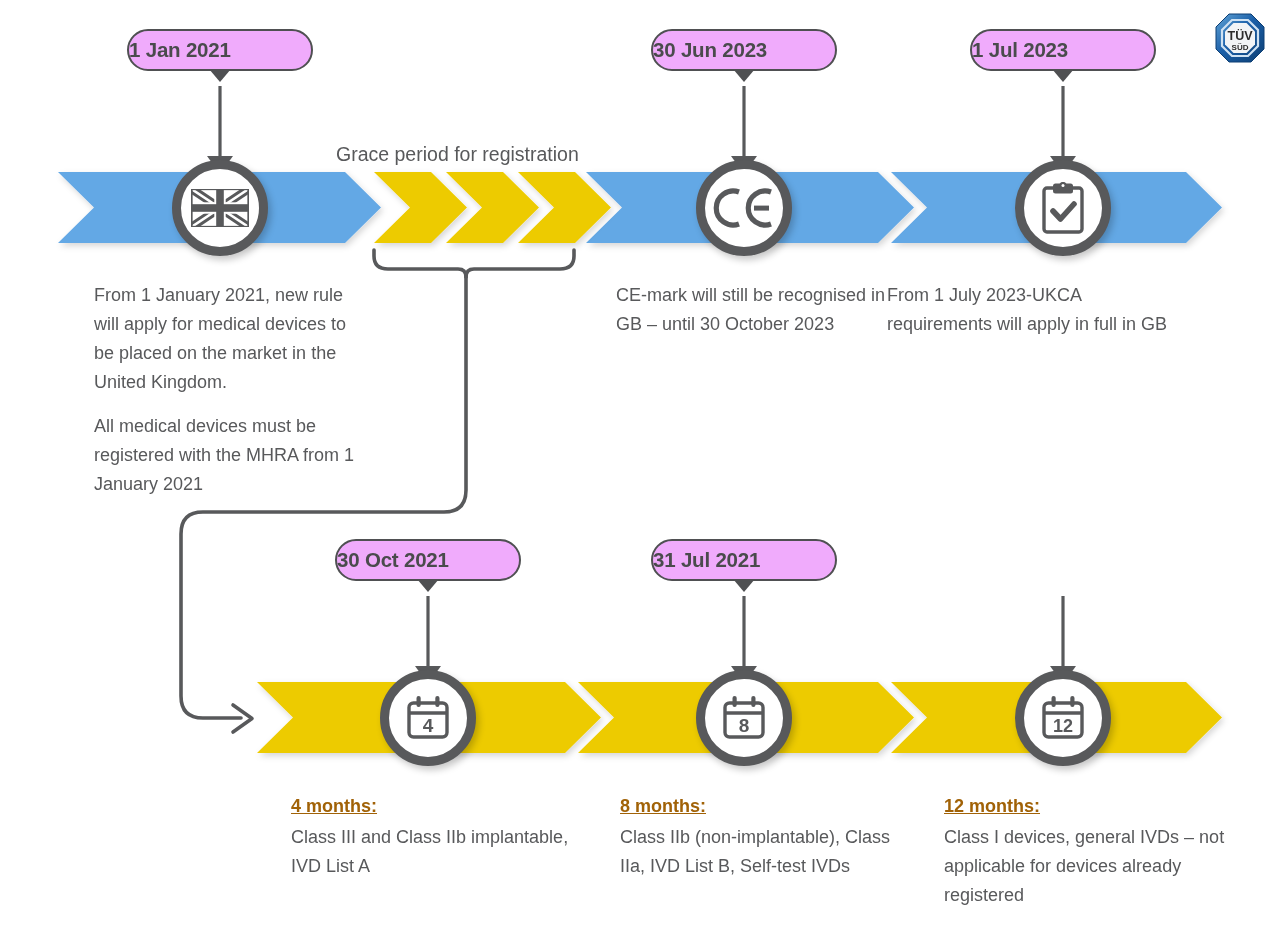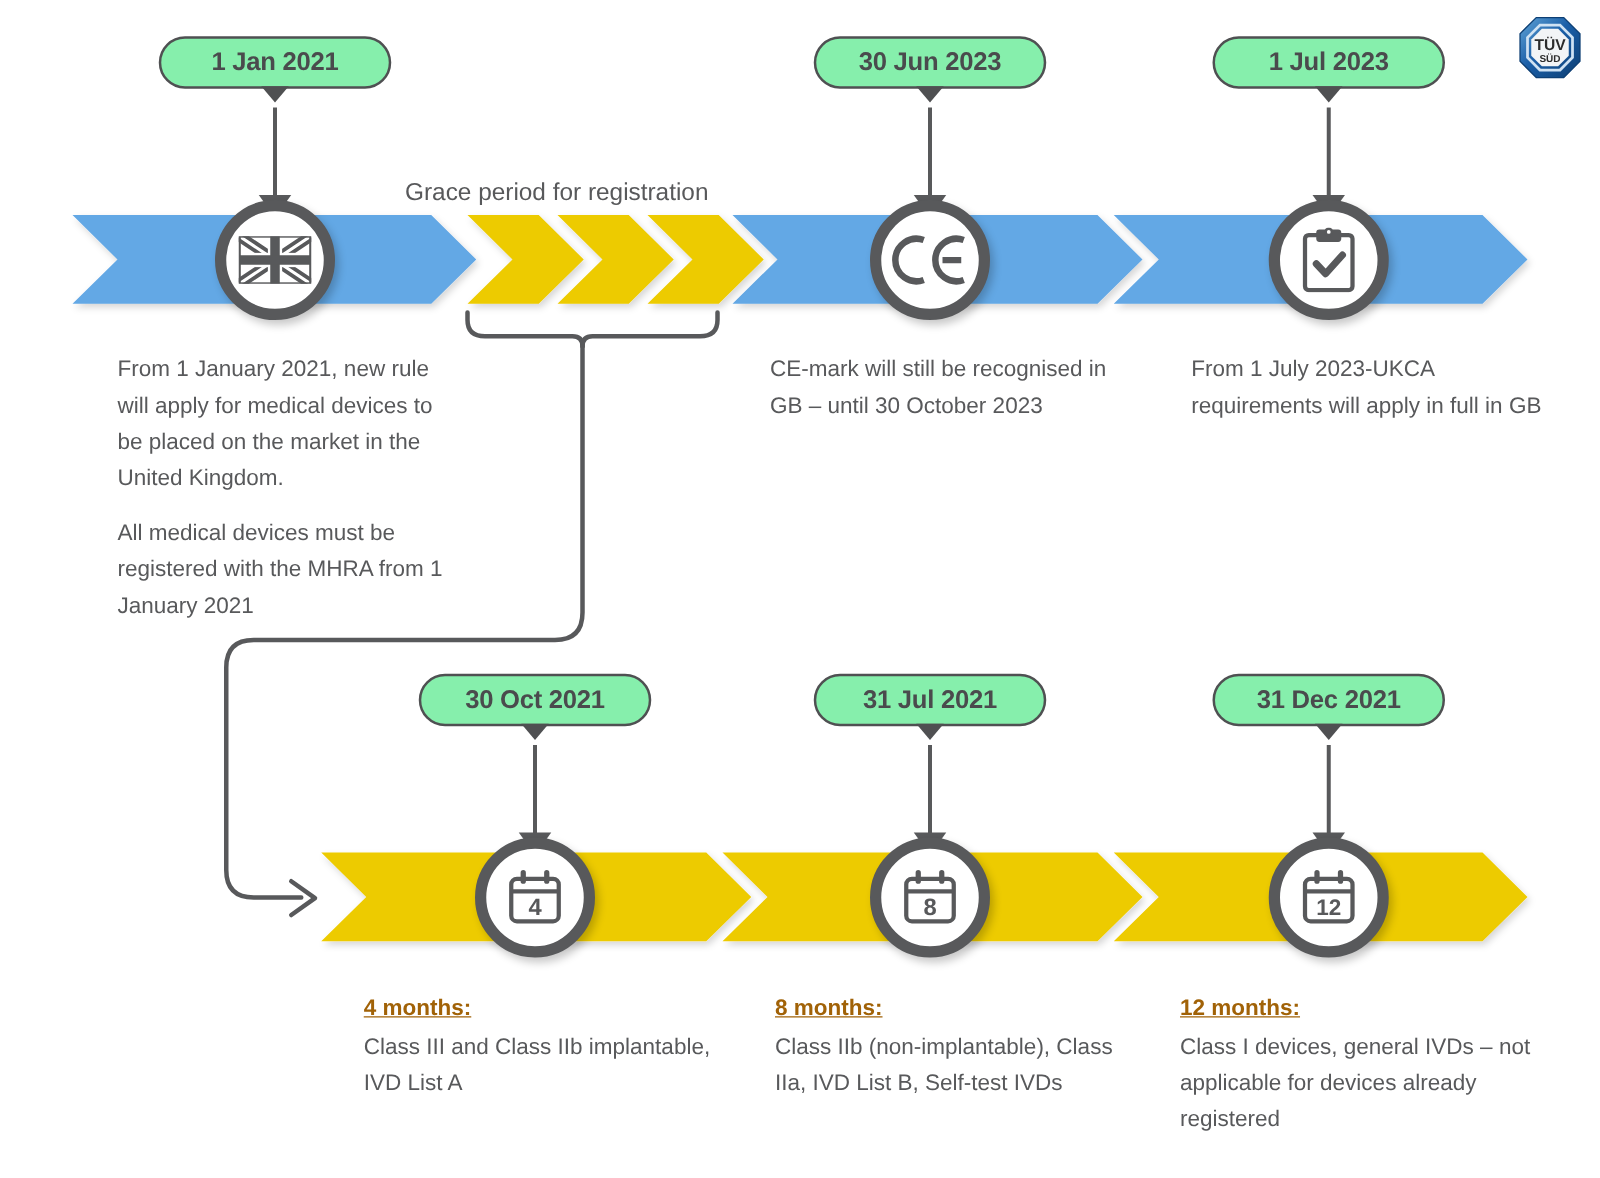--- a/index.html
+++ b/index.html
@@ -18,22 +18,22 @@
 
   
   svg.layer { position: absolute; left: 0; top: 0; width: 1280px; height: 942px; }
 
   
   .pill {
     position: absolute;
     height: 42px;
     border: 2.4px solid #4f5052;
     border-radius: 22px;
-    background: #86efac;
-    display: flex; align-items: center; justify-content: center;
+    background: #f0abfc;
+    display: flex; align-items: center; 
     font-weight: bold;
     font-size: 20.5px;
     letter-spacing: -0.2px;
     color: #4a4b4d;
     white-space: nowrap;
     z-index: 6;
   }
   .pill .pill-text { line-height: 1; }
   .pill::after {
     content: "";
@@ -159,21 +159,21 @@
         </linearGradient>
       </defs>
       <polygon points="15,2 37,2 50,15 50,37 37,50 15,50 2,37 2,15" fill="url(#lg)" stroke="#0d3f74" stroke-width="1"></polygon>
       <polygon points="18,8 34,8 44,18 44,34 34,44 18,44 8,34 8,18" fill="none" stroke="#cfe2f3" stroke-width="2.2"></polygon>
       <polygon points="19.5,11 32.5,11 41,19.5 41,32.5 32.5,41 19.5,41 11,32.5 11,19.5" fill="#f2f4f6"></polygon>
       <text x="26" y="28" text-anchor="middle" font-family="'Liberation Sans', sans-serif" font-size="12.5" font-weight="bold" fill="#2c2c2c">TÜV</text>
       <text x="26" y="37.5" text-anchor="middle" font-family="'Liberation Sans', sans-serif" font-size="8" font-weight="bold" fill="#2c2c2c">SÜD</text>
     </svg>
   </div>
 
-  <div class="grace-label" style="left:324px; top:143px;">Grace period for registration</div>
+  <div class="grace-label" style="left:336px; top:143px;">Grace period for registration</div>
 
   <div class="pill" style="left:127px; top:29px; width:186px;">
     <span class="pill-text">1 Jan 2021</span>
   </div>
   <div class="pill" style="left:651px; top:29px; width:186px;">
     <span class="pill-text">30 Jun 2023</span>
   </div>
   <div class="pill" style="left:970px; top:29px; width:186px;">
     <span class="pill-text">1 Jul 2023</span>
   </div>
@@ -221,32 +221,29 @@
 
   <div class="tblock" style="left:94px; top:281px; width:262px;">
     <p>From 1 January 2021, new rule will apply for medical devices to be placed on the market in the United Kingdom.</p>
     <p>All medical devices must be registered with the MHRA from 1 January 2021</p>
   </div>
 
   <div class="tblock" style="left:616px; top:281px; width:276px;">
     <p>CE-mark will still be recognised in GB – until 30 October 2023</p>
   </div>
 
-  <div class="tblock" style="left:953px; top:281px; width:290px;">
+  <div class="tblock" style="left:887px; top:281px; width:290px;">
     <p>From 1 July 2023-UKCA requirements will apply in full in GB</p>
   </div>
 
   <div class="pill" style="left:335px; top:539px; width:186px;">
     <span class="pill-text">30 Oct 2021</span>
   </div>
   <div class="pill" style="left:651px; top:539px; width:186px;">
     <span class="pill-text">31 Jul 2021</span>
-  </div>
-  <div class="pill" style="left:970px; top:539px; width:186px;">
-    <span class="pill-text">31 Dec 2021</span>
   </div>
 
   <div class="node" style="left:380px; top:670px;">
     <span class="glyph">
       <svg width="48" height="48" viewBox="0 0 48 48">
         <rect x="5" y="9" width="38" height="34" rx="4.5" fill="none" stroke="#58595b" stroke-width="3.4"></rect>
         <path d="M5,19 L43,19" stroke="#58595b" stroke-width="3.4"></path>
         <rect x="12.5" y="2" width="4.2" height="11" rx="2.1" fill="#58595b"></rect>
         <rect x="31.3" y="2" width="4.2" height="11" rx="2.1" fill="#58595b"></rect>
         <text x="24" y="38" text-anchor="middle" font-family="'Liberation Sans', sans-serif" font-size="19" font-weight="bold" fill="#58595b">4</text>

